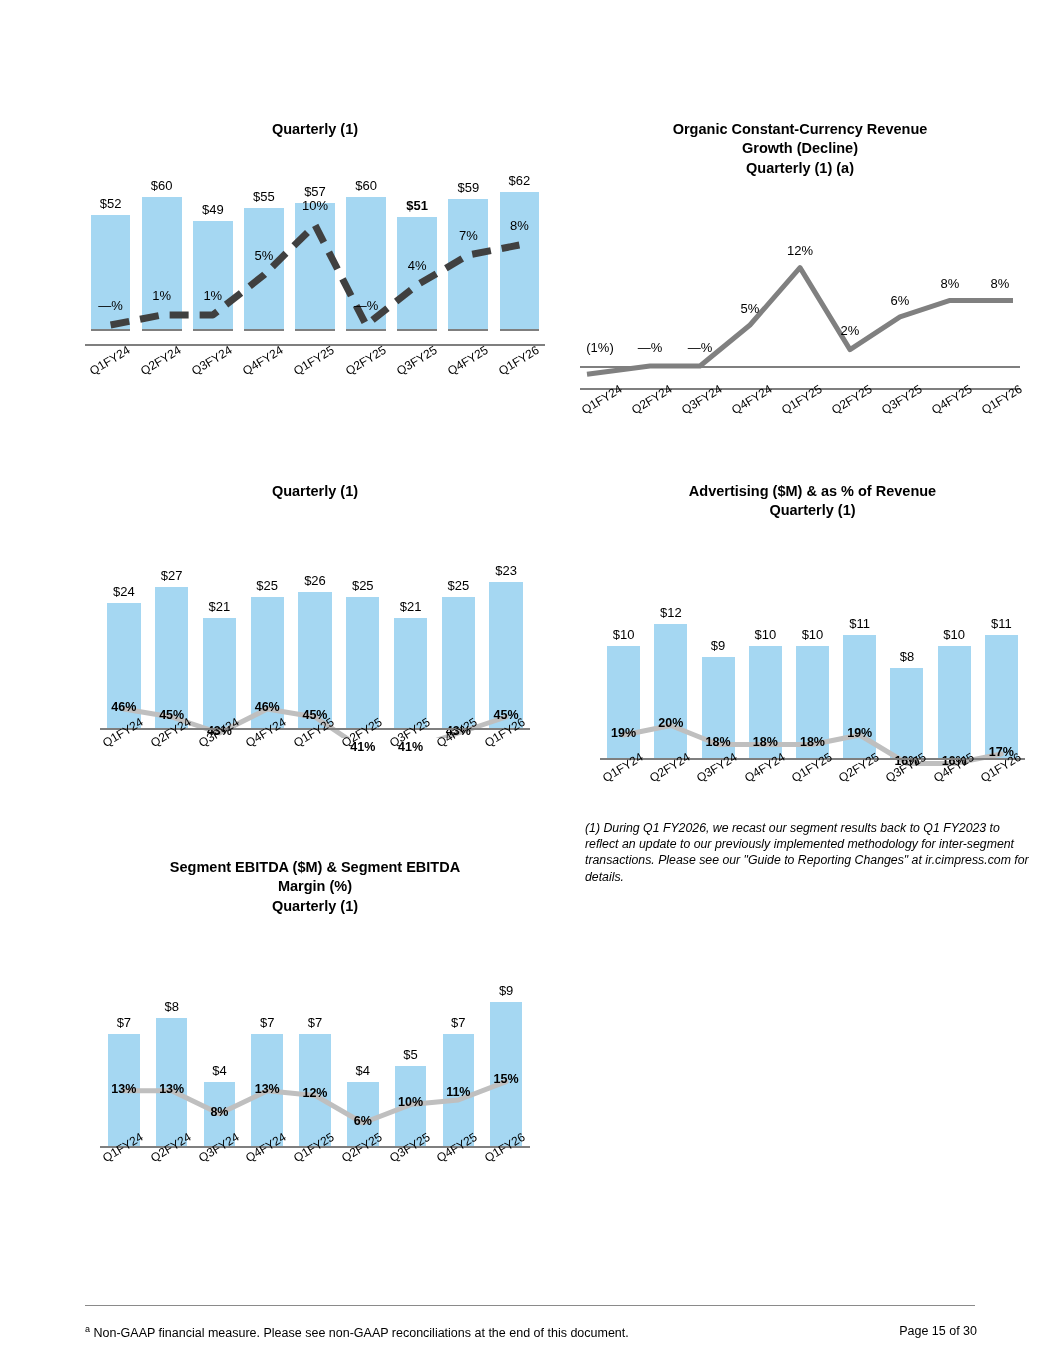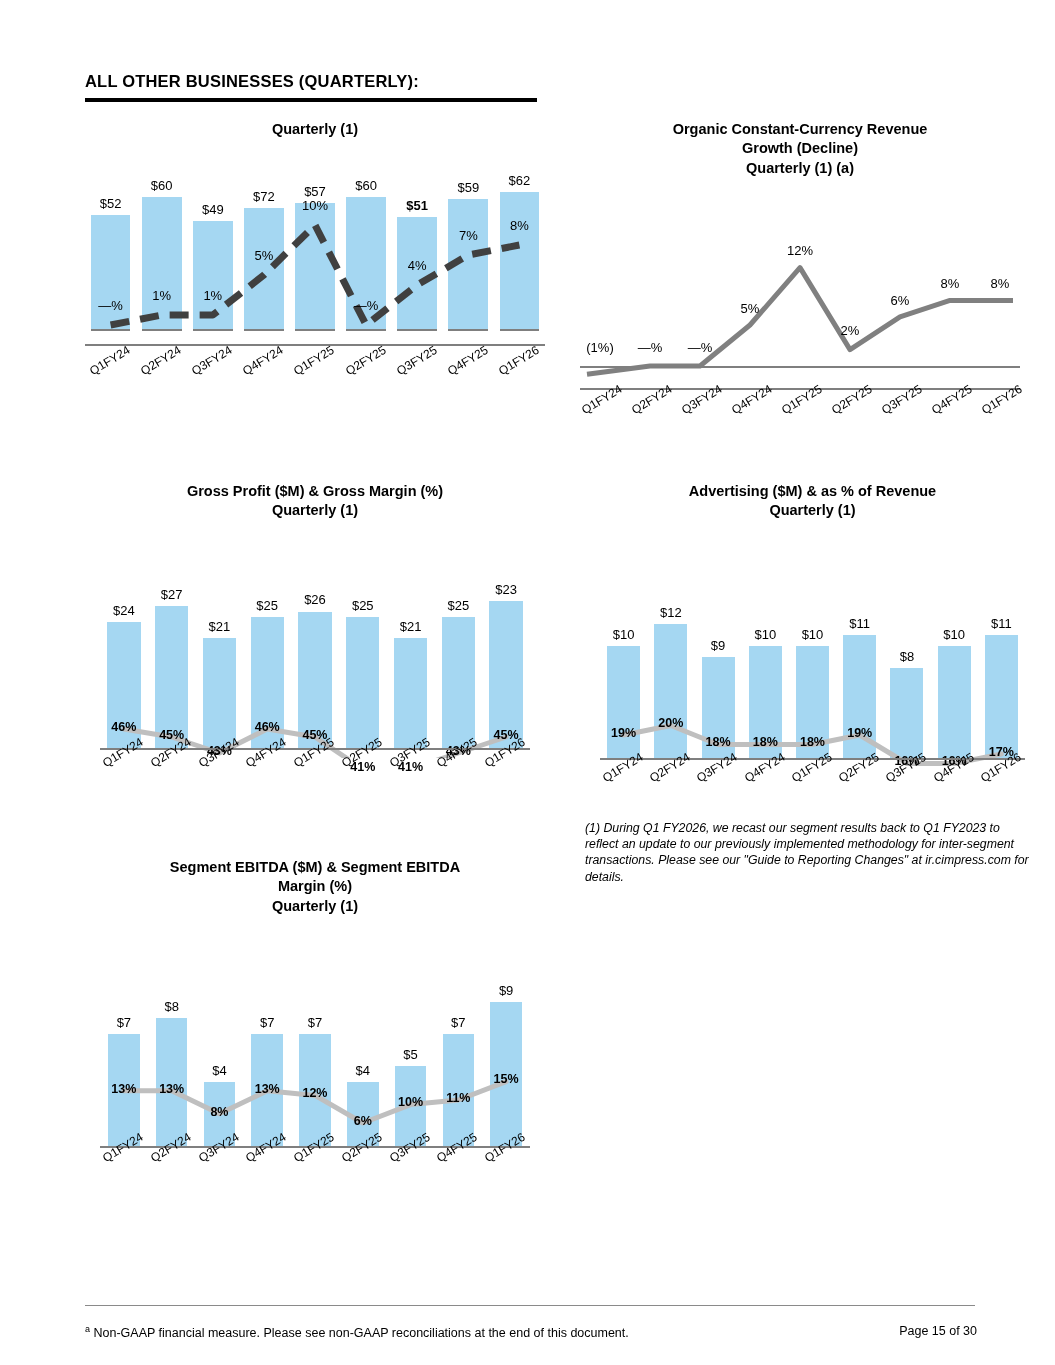--- a/index.html
+++ b/index.html
@@ -86,24 +86,20 @@
   .footer-right {
     position: absolute; right: 78px; top: 1324px;
     font-size: 12.5px; color: #000;
   }
 </style>
 </head>
 <body>
 
 <div class="page">
 
-  <div class="section-header">
-    <div class="txt">ALL OTHER BUSINESSES (QUARTERLY):</div>
-    <div class="rule"></div>
-  </div>
 
   <div class="panel" id="panel-revenue" style="left:85px; top:120px; width:460px;">
     <div class="panel-title" id="title-revenue">
         <div>Quarterly (1)</div>
       </div>
     <div class="plot" id="plot-revenue" style="height:205px; margin-top:22px;">
         <div class="bar-slot" style="left: 5.62222px; width: 39.8667px; bottom: 35px; height: 116.606px;">
           <div class="bar" style="height: 100%; background: rgb(165, 215, 242);"></div>
         </div>
         <div class="bar-label" style="left: 5.62222px; width: 39.8667px; top: 34.3939px;">$52</div>
@@ -111,21 +107,21 @@
           <div class="bar" style="height: 100%; background: rgb(165, 215, 242);"></div>
         </div>
         <div class="bar-label" style="left: 56.7333px; width: 39.8667px; top: 16.4545px;">$60</div>
         <div class="bar-slot" style="left: 107.844px; width: 39.8667px; bottom: 35px; height: 109.879px;">
           <div class="bar" style="height: 100%; background: rgb(165, 215, 242);"></div>
         </div>
         <div class="bar-label" style="left: 107.844px; width: 39.8667px; top: 41.1212px;">$49</div>
         <div class="bar-slot" style="left: 158.956px; width: 39.8667px; bottom: 35px; height: 123.333px;">
           <div class="bar" style="height: 100%; background: rgb(165, 215, 242);"></div>
         </div>
-        <div class="bar-label" style="left: 158.956px; width: 39.8667px; top: 27.6667px;">$72</div>
+        <div class="bar-label" style="left: 158.956px; width: 39.8667px; top: 27.6667px;">$55</div>
         <div class="bar-slot" style="left: 210.067px; width: 39.8667px; bottom: 35px; height: 127.818px;">
           <div class="bar" style="height: 100%; background: rgb(165, 215, 242);"></div>
         </div>
         <div class="bar-label" style="left: 210.067px; width: 39.8667px; top: 23.1818px;">$57</div>
         <div class="bar-slot" style="left: 261.178px; width: 39.8667px; bottom: 35px; height: 134.545px;">
           <div class="bar" style="height: 100%; background: rgb(165, 215, 242);"></div>
         </div>
         <div class="bar-label" style="left: 261.178px; width: 39.8667px; top: 16.4545px;">$60</div>
         <div class="bar-slot" style="left: 312.289px; width: 39.8667px; bottom: 35px; height: 114.364px;">
           <div class="bar" style="height: 100%; background: rgb(165, 215, 242);"></div>
@@ -205,21 +201,20 @@
         <div class="xlab" style="left: 204px;">Q1FY25</div>
         <div class="xlab" style="left: 254px;">Q2FY25</div>
         <div class="xlab" style="left: 304px;">Q3FY25</div>
         <div class="xlab" style="left: 354px;">Q4FY25</div>
         <div class="xlab" style="left: 404px;">Q1FY26</div>
       </div>
   </div>
 
   <div class="panel" id="panel-gross" style="left:100px; top:482px; width:430px;">
     <div class="panel-title" id="title-gross">
-        <div>Gross Profit ($M) &amp; Gross Margin (%)</div>
         <div>Quarterly (1)</div>
       </div>
     <div class="plot" id="plot-gross" style="height:215px; margin-top:22px;">
         <div class="bar-slot" style="left: 7.16667px; width: 33.4444px; bottom: 10px; height: 125.6px;">
           <div class="bar" style="height: 100%; background: rgb(165, 215, 242);"></div>
         </div>
         <div class="bar-label" style="left: 7.16667px; width: 33.4444px; top: 60.4px;">$24</div>
         <div class="bar-slot" style="left: 54.9444px; width: 33.4444px; bottom: 10px; height: 141.3px;">
           <div class="bar" style="height: 100%; background: rgb(165, 215, 242);"></div>
         </div>
@@ -394,21 +389,21 @@
         <svg width="430" height="215" style="position: absolute; left: 0px; top: 0px;">
           <path d="M23.9,152.8 L71.7,152.8 L119.4,175.8 L167.2,152.8 L215.0,157.4 L262.8,185.0 L310.6,166.6 L358.3,162.0 L406.1,143.6" fill="none" stroke="#BFBFBF" stroke-width="5" stroke-linecap="round" stroke-linejoin="round"></path>
         </svg>
         <div class="pct-label" style="left: 0px; width: 47.7778px; top: 143.8px;">13%</div>
         <div class="pct-label" style="left: 47.7778px; width: 47.7778px; top: 143.8px;">13%</div>
         <div class="pct-label" style="left: 95.5556px; width: 47.7778px; top: 166.8px;">8%</div>
         <div class="pct-label" style="left: 143.333px; width: 47.7778px; top: 143.8px;">13%</div>
         <div class="pct-label" style="left: 191.111px; width: 47.7778px; top: 148.4px;">12%</div>
         <div class="pct-label" style="left: 238.889px; width: 47.7778px; top: 176px;">6%</div>
         <div class="pct-label" style="left: 286.667px; width: 47.7778px; top: 157.6px;">10%</div>
-        <div class="pct-label" style="left: 334.444px; width: 47.7778px; top: 153px;">11%</div>
+        <div class="pct-label" style="left: 334.444px; width: 47.7778px; top: 147px;">11%</div>
         <div class="pct-label" style="left: 382.222px; width: 47.7778px; top: 134.6px;">15%</div>
         <div class="axis-line" style="left: 0px; width: 430px; top: 208px; background: rgb(127, 127, 127);"></div>
       </div>
     <div class="xlabels" id="xlab-ebitda" style="height:50px;">
         <div class="xlab" style="left: 0px;">Q1FY24</div>
         <div class="xlab" style="left: 47.7778px;">Q2FY24</div>
         <div class="xlab" style="left: 95.5556px;">Q3FY24</div>
         <div class="xlab" style="left: 143.333px;">Q4FY24</div>
         <div class="xlab" style="left: 191.111px;">Q1FY25</div>
         <div class="xlab" style="left: 238.889px;">Q2FY25</div>

